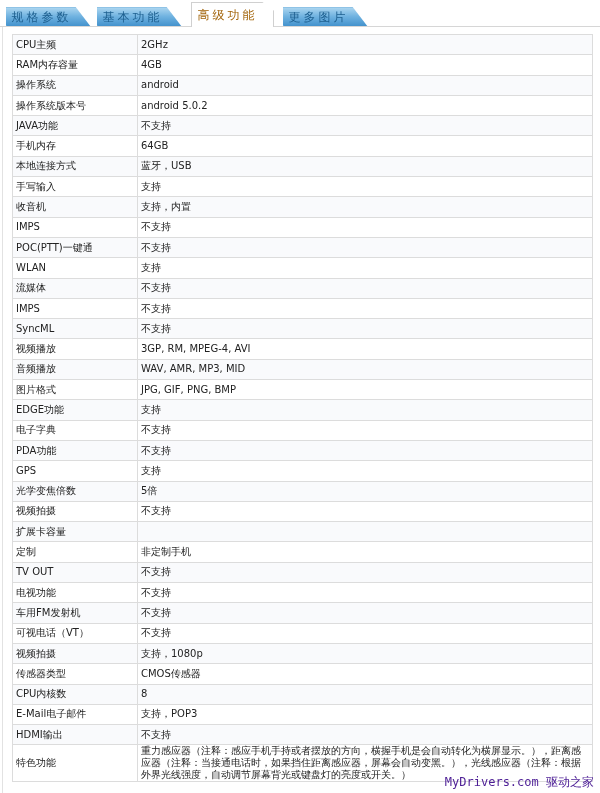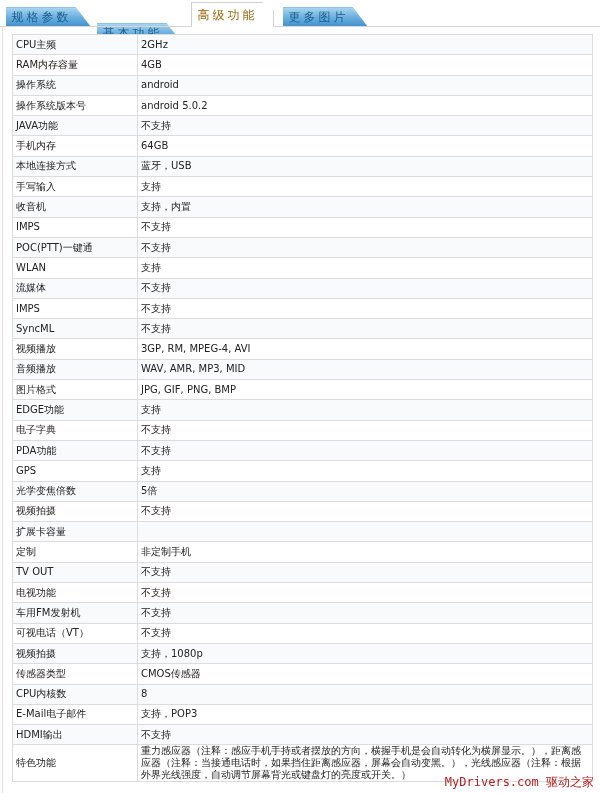--- a/index.html
+++ b/index.html
@@ -22,29 +22,29 @@
     .panel-edge { position: absolute; left: 2px; top: 27px; width: 1px; height: 766px; background: #e2e2e2; }
     table.spec { position: absolute; left: 12px; top: 34px; width: 581px;
       border-collapse: collapse; font-size: 10px; }
     table.spec td { border: 1px solid #dcdcdc; height: 19.3px; padding: 0 3px; vertical-align: middle;
       line-height: 12px; }
     table.spec tr:nth-child(odd) td { background: #f9fafc; }
     table.spec tr:nth-child(even) td { background: #ffffff; }
     td.k { width: 118px; }
     td.v { }
     .tall td { height: 38px; line-height: 12px; }
-    .watermark { position: absolute; right: 6px; bottom: 2px; font-size: 12px; color: #b91c1c;
+    .watermark { position: absolute; right: 6px; bottom: 2px; font-size: 12px; color: #4c1d95;
       font-family: "DejaVu Sans Mono", monospace; background: rgba(255,255,255,0.0); }
   </style>
 </head>
 <body>
 
 <div class="tabbar">
   <div class="tab inactive" style="left:6px;width:85px;">规格参数</div>
-  <div class="tab inactive" style="left:97px;width:85px;margin-top:16px;">基本功能</div>
+  <div class="tab inactive" style="left:97px;width:85px;">基本功能</div>
   <div class="tab active" style="left:191px;width:83px;">高级功能</div>
   <div class="tab inactive" style="left:283px;width:85px;">更多图片</div>
   <div class="tabline"></div>
 </div>
 
 <div class="panel-edge"></div>
 
 <table class="spec">
   <tbody id="spec-body">
       <tr>

